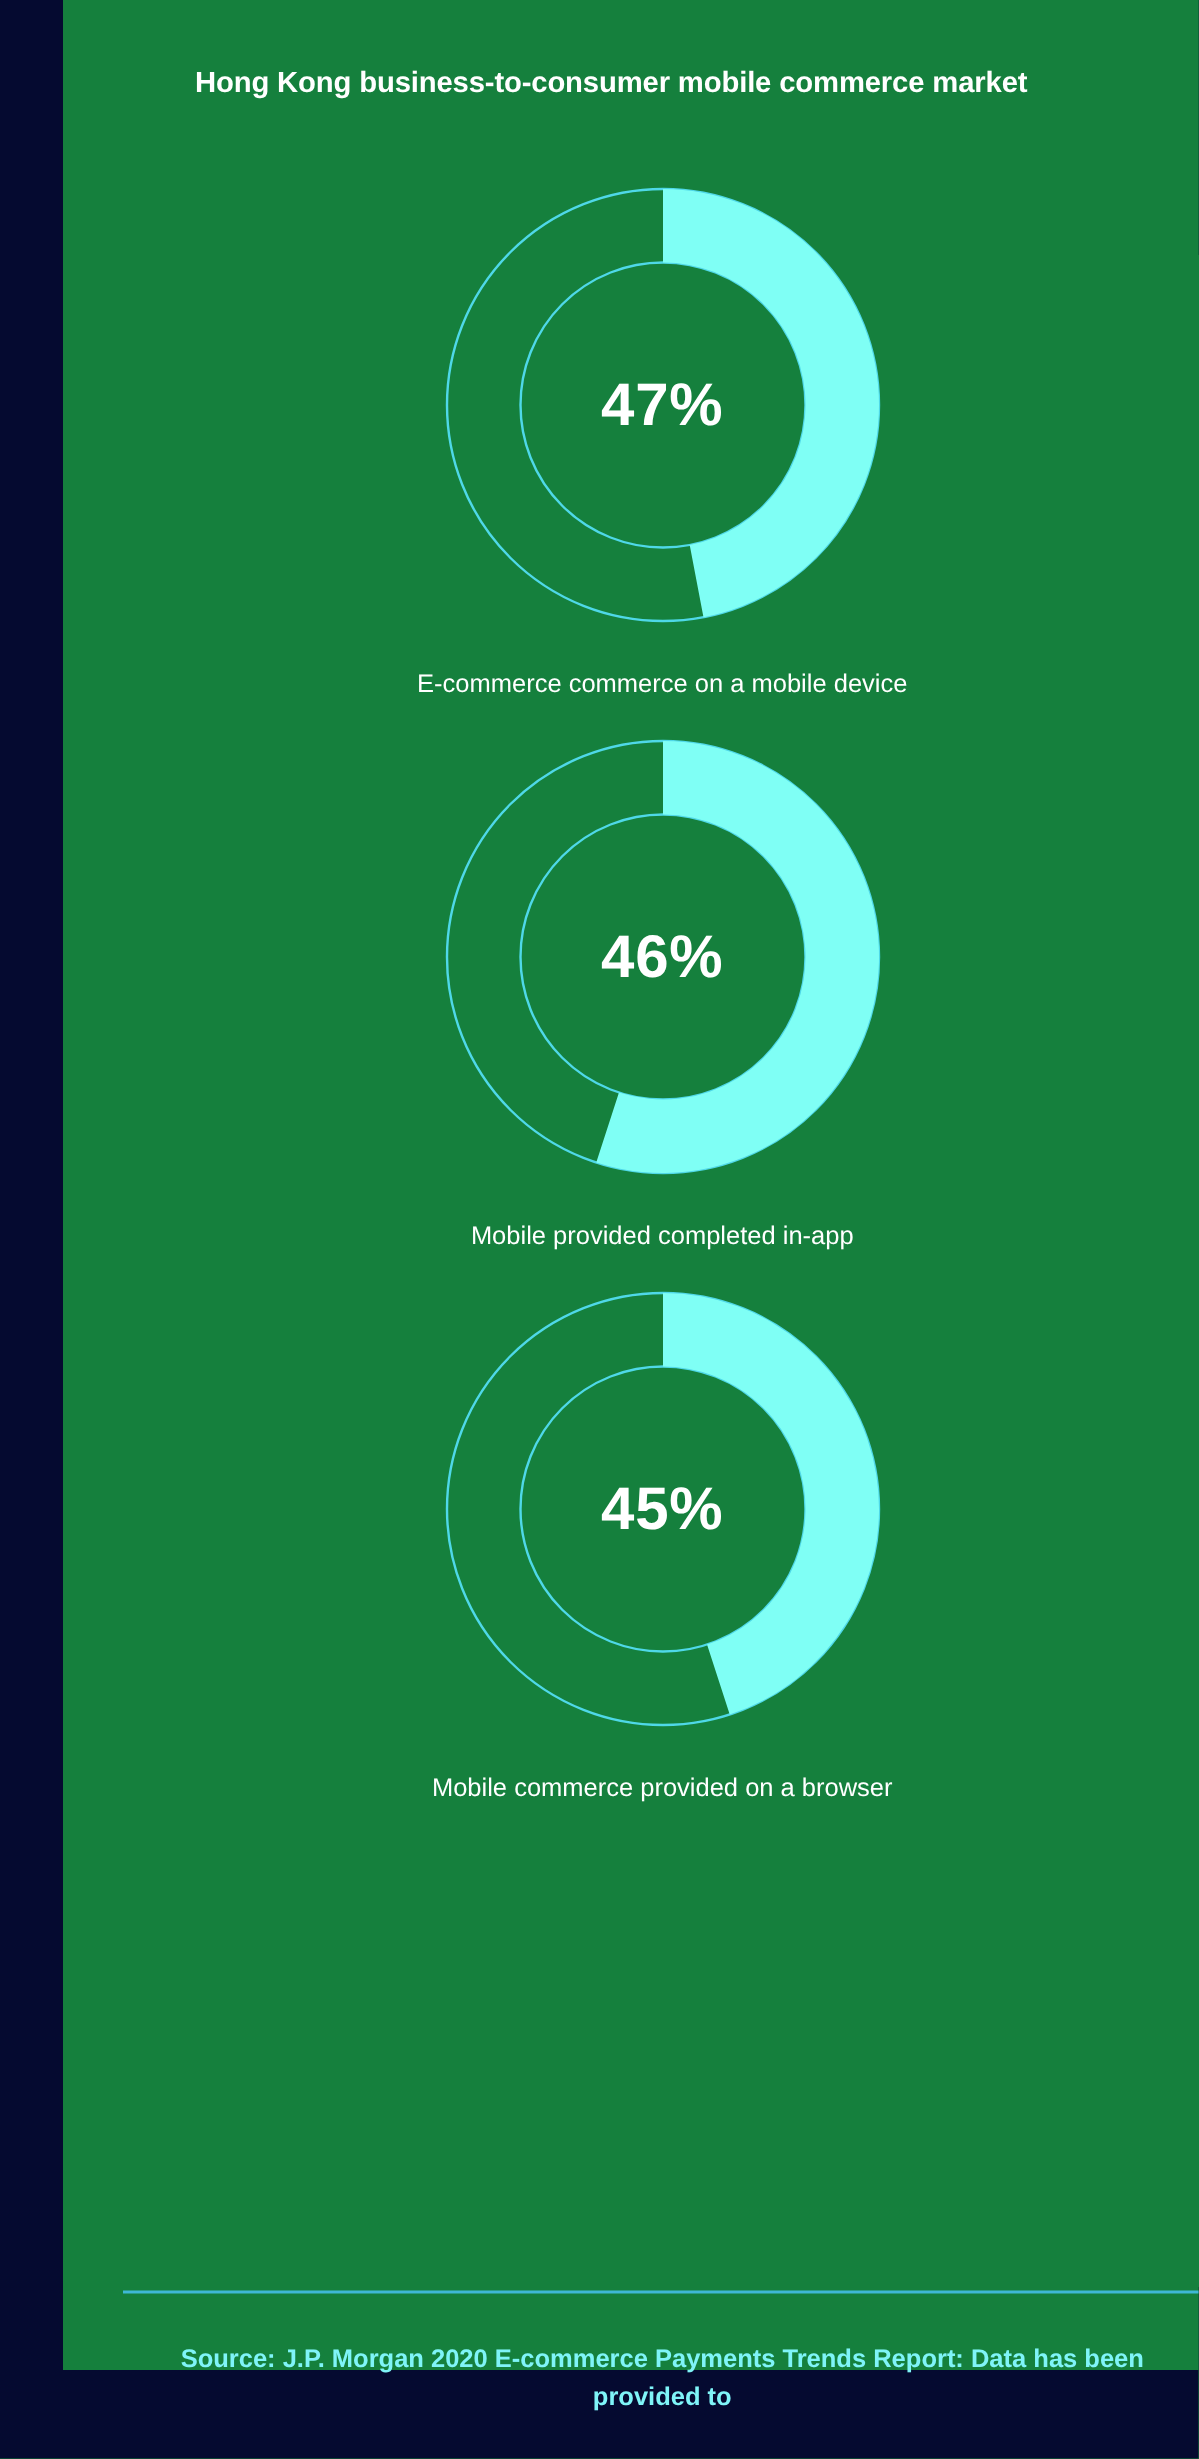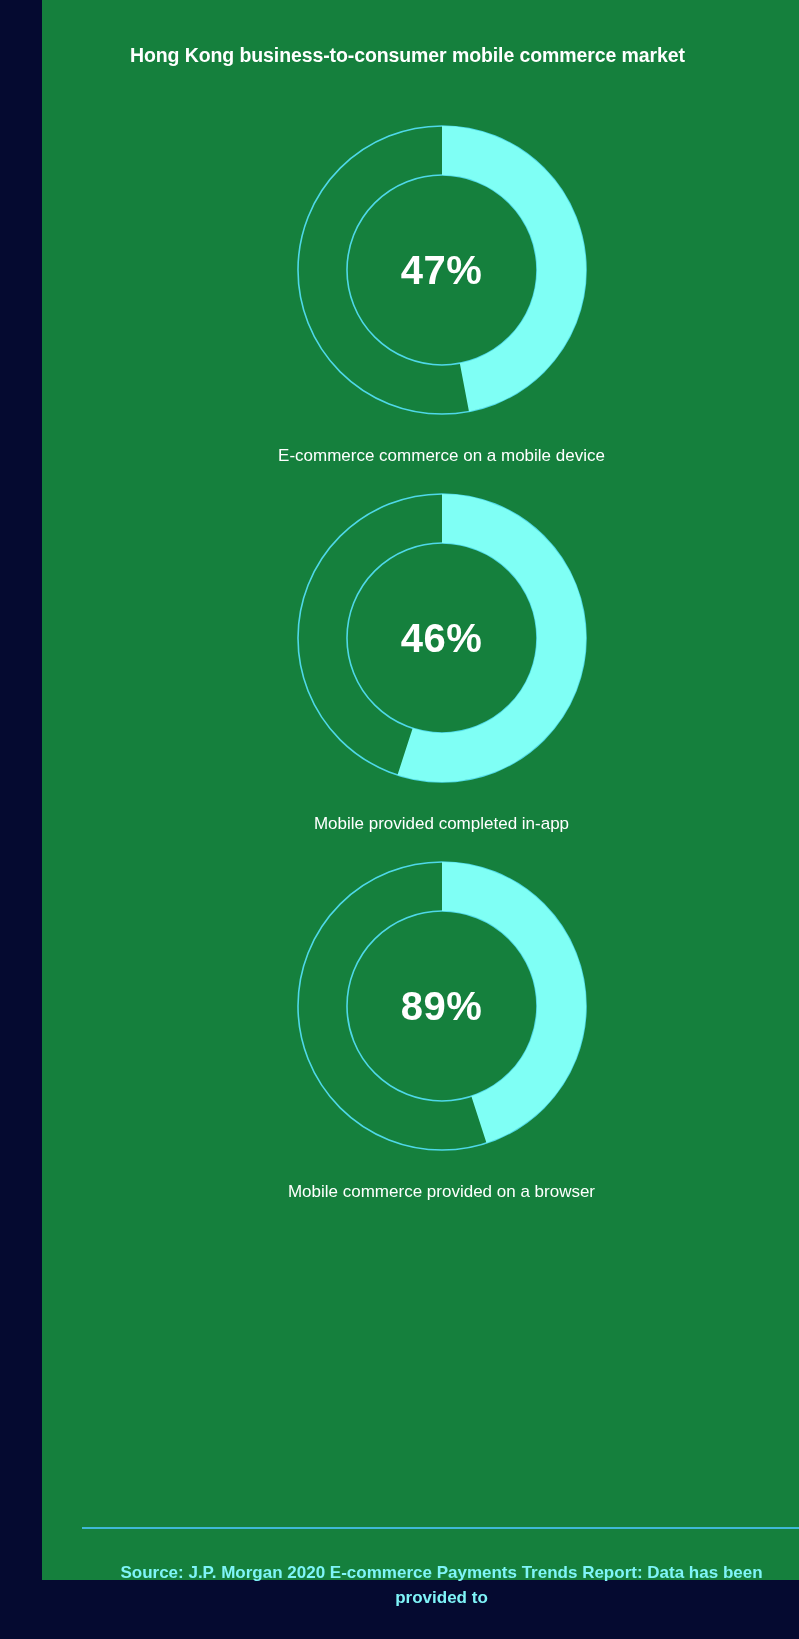--- a/index.html
+++ b/index.html
@@ -126,21 +126,21 @@
       <div class="donut-label">Mobile provided completed in-app</div>
     </div>
 
     <div class="chart-block">
       <div class="donut-wrap">
         <svg viewBox="0 0 300 300">
           <circle cx="150" cy="150" r="144" fill="none" stroke="#4fd8e8" stroke-width="1.6"></circle>
           <circle cx="150" cy="150" r="95" fill="none" stroke="#4fd8e8" stroke-width="1.6"></circle>
           <path id="arc2" fill="#7ffff5" d="M 150 6 A 144 144 0 0 1 194.49844718999242 286.9521383465021 L 179.35661446562 240.35036904803957 A 95 95 0 0 0 150 55 Z"></path>
         </svg>
-        <div class="donut-value">89%</div>
+        <div class="donut-value">45%</div>
       </div>
       <div class="donut-label">Mobile commerce provided on a browser</div>
     </div>
 
   </div>
 
   <div class="footer-rule"></div>
 
   <div class="source">
     <div>Source: J.P. Morgan 2020 E-commerce Payments Trends Report: Data has been provided to</div>

